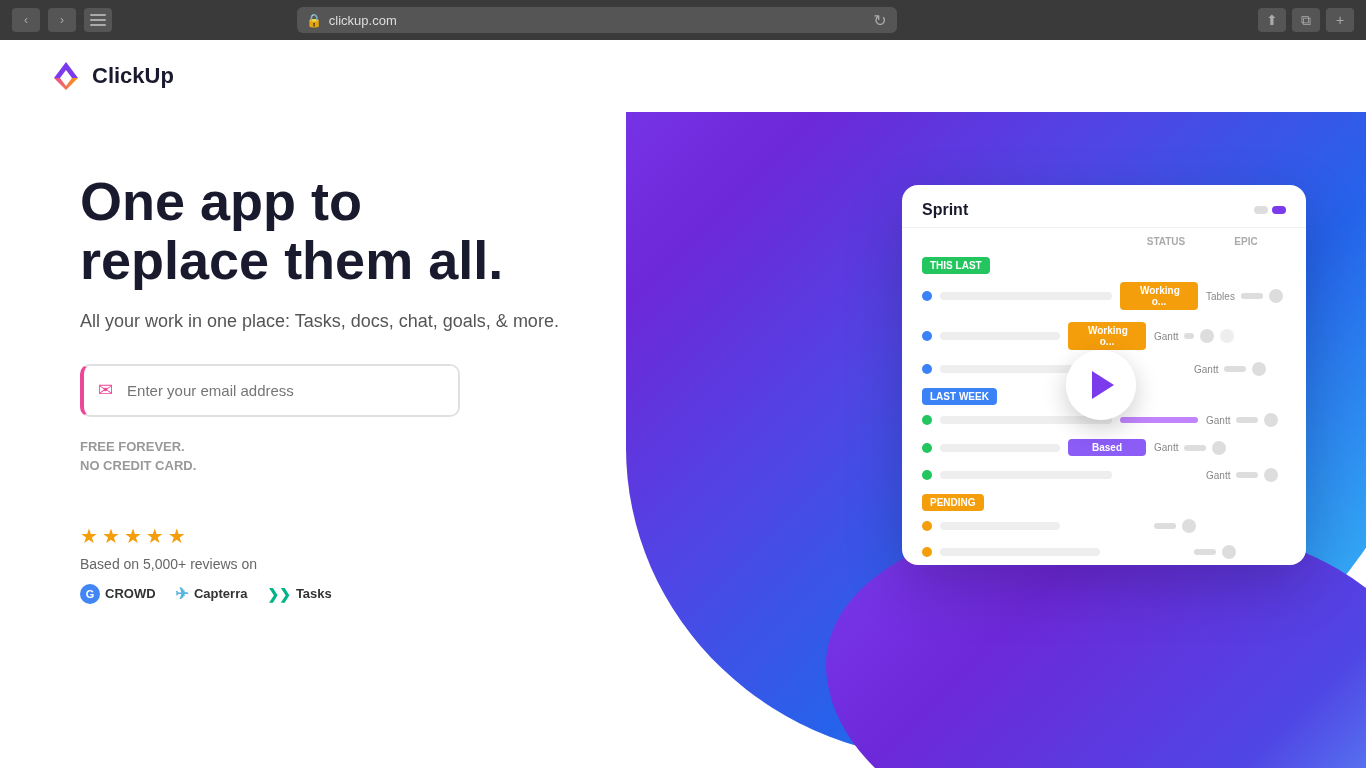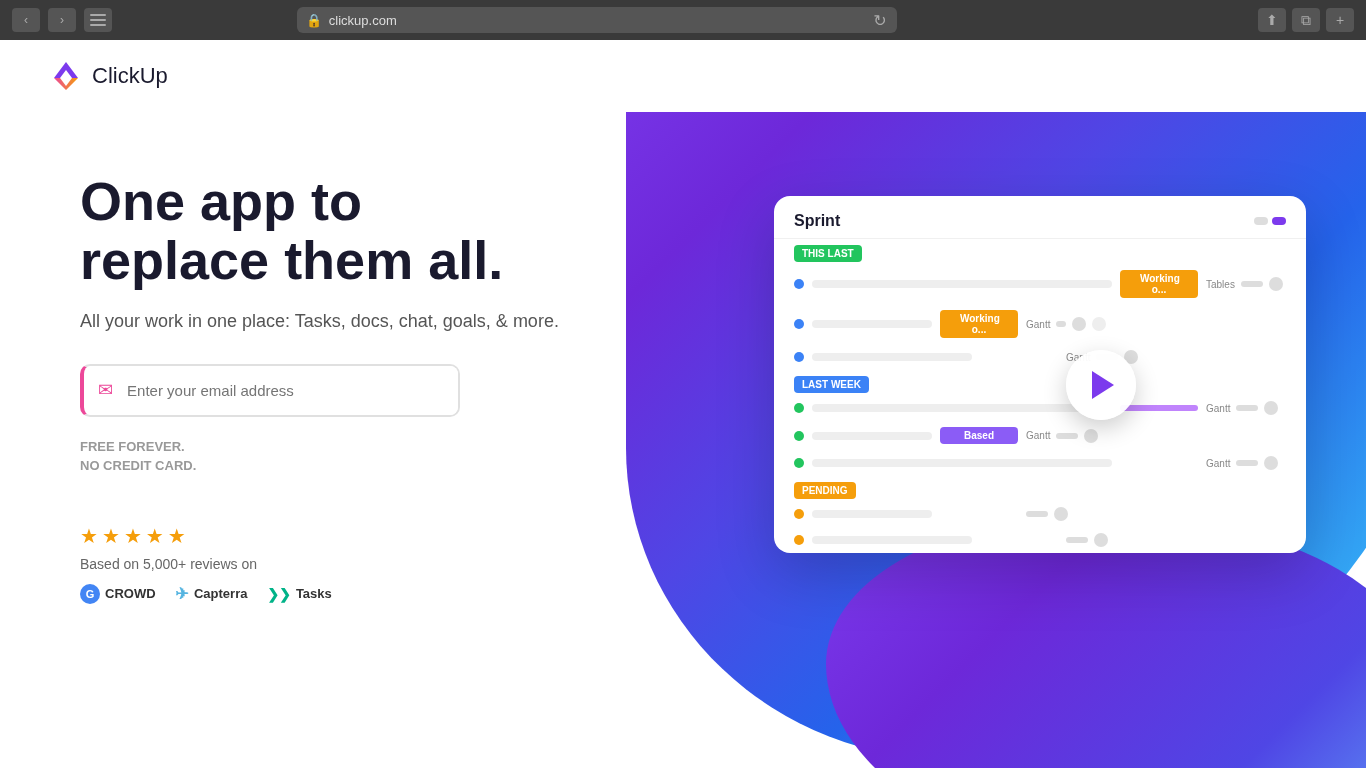--- a/index.html
+++ b/index.html
@@ -112,21 +112,21 @@
       align-items: center;
       gap: 8px;
       text-decoration: none;
     }
     .logo-icon {
       width: 36px;
       height: 36px;
     }
     .logo-text {
       font-size: 22px;
-      font-weight: 400;
+      font-weight: 700;
       color: #1a1a2e;
     }
     .nav-links {
       display: flex;
       align-items: center;
       gap: 36px;
       margin-left: auto;
       margin-right: 40px;
     }
     .nav-link {
@@ -269,22 +269,22 @@
       justify-content: center;
       color: white;
       font-size: 11px;
       font-weight: 700;
     }
 
     
     .dashboard-preview {
       position: absolute;
       right: 60px;
-      top: 156px;
-      width: 532px;
+      top: 145px;
+      width: 404px;
       background: white;
       border-radius: 16px;
       box-shadow: 0 20px 60px rgba(0,0,0,0.2);
       overflow: hidden;
       z-index: 10;
     }
     .dashboard-header {
       display: flex;
       align-items: center;
       justify-content: space-between;
@@ -526,20 +526,25 @@
   <div class="dashboard-preview">
     <div class="dashboard-header">
       <span class="dashboard-title">Sprint</span>
       <div class="toggle-dots">
         <div class="toggle-dot"></div>
         <div class="toggle-dot active"></div>
       </div>
     </div>
 
     
+    <div class="dashboard-cols">
+      <div class="col-spacer"></div>
+      <div class="col-label">STATUS</div>
+      <div class="col-label">EPIC</div>
+    </div>
 
     
     <div class="section-badge">
       <span class="badge-label">THIS LAST</span>
     </div>
     <div class="dashboard-row">
       <div class="row-dot" style="background:#3b82f6"></div>
       <div class="row-bar"></div>
       <div class="row-status status-working">Working o...</div>
       <div class="row-meta">

